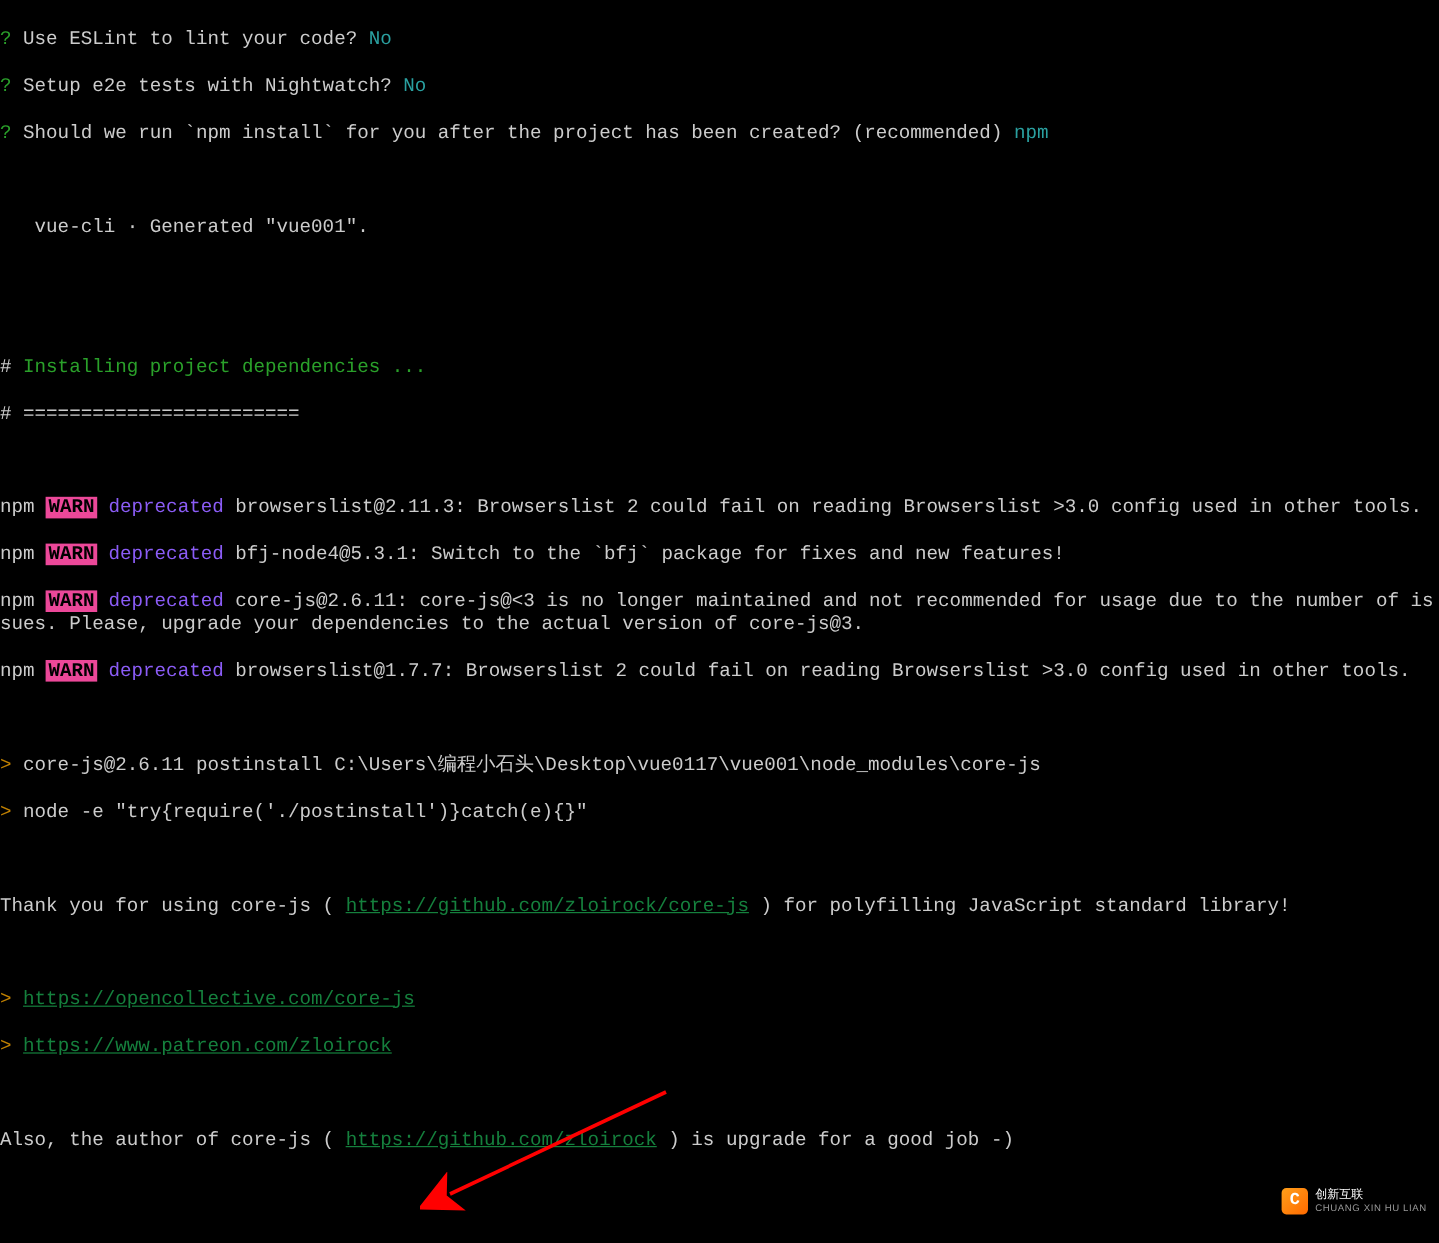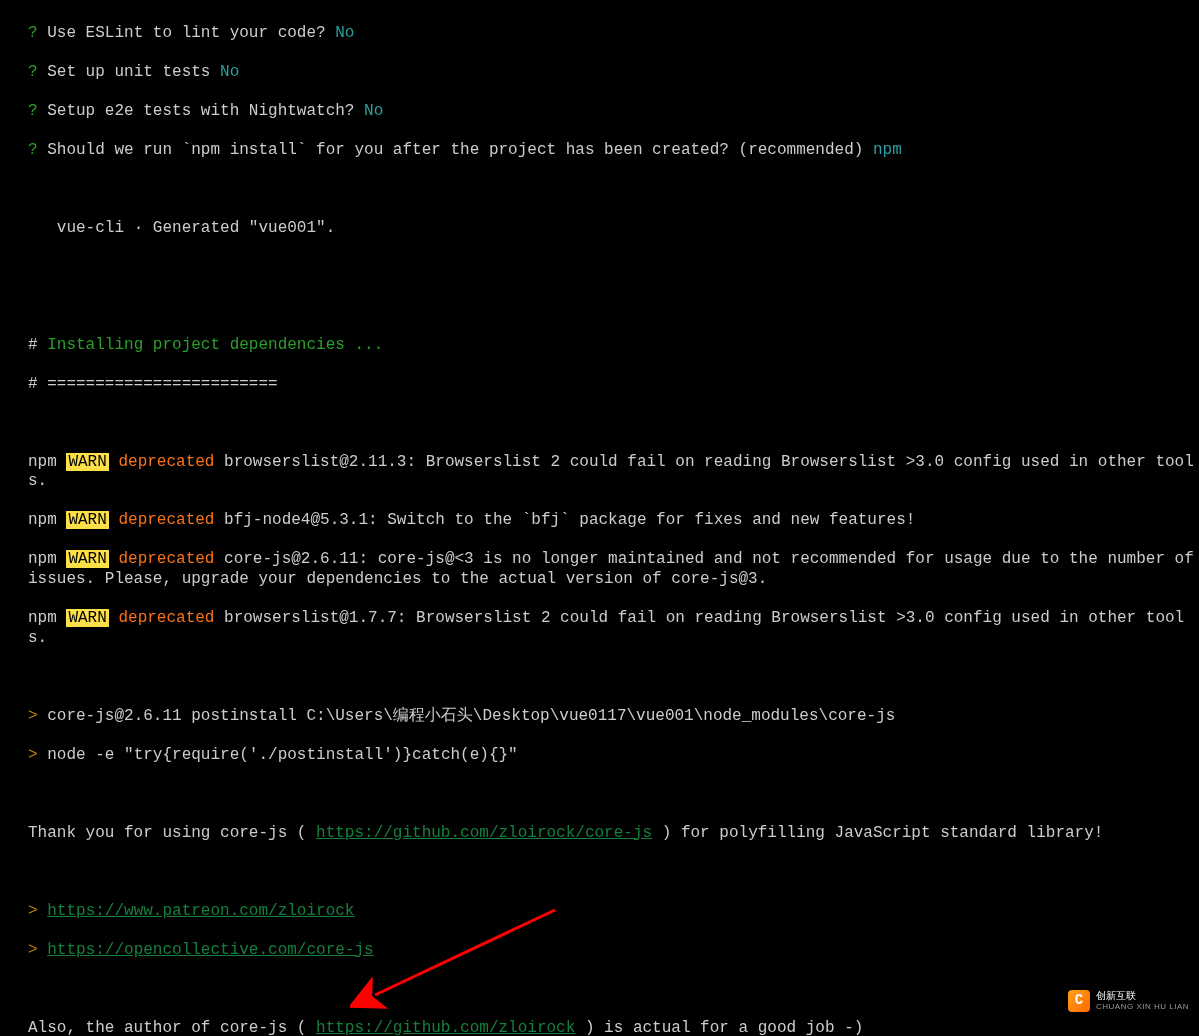--- a/index.html
+++ b/index.html
@@ -11,26 +11,26 @@
     font-size: 16px;
     line-height: 1.22;
     width: 1199px;
     overflow: hidden;
   }
   .terminal {
     padding: 4px 0 0 0;
     white-space: pre-wrap;
     word-break: break-all;
   }
-  .line { display: block; padding-left: 28px; }
+  .line { display: block; }
   .q { color: #2aa02a; }      
   .white { color: #cccccc; }
   .cyan { color: #2aa0a0; }
-  .warn { background: #fde047; color: #000; padding: 0 2px; font-weight: normal;}
-  .deprecated { color: #f97316; }
+  .warn { background: #ec4899; color: #000; padding: 0 2px; font-weight: bold;}
+  .deprecated { color: #8b5cf6; }
   .orange-gt { color: #c08000; }
   .cyan-link { color: #15803d; text-decoration: underline; }
   .green-text { color: #2aa02a; text-align: center; }
   .watermark {
     position: absolute;
     right: 0;
     bottom: 20px;
     background: #000;
     padding: 4px 10px 4px 6px;
     display: flex;
@@ -51,44 +51,43 @@
     left: 350px;
     top: 900px;
     pointer-events: none;
   }
 </style>
 </head>
 <body>
 
 <div class="terminal">
 <span class="line"><span class="q">?</span><span class="white"> Use ESLint to lint your code? </span><span class="cyan">No</span></span>
-<span class="line"><span class="q">?</span><span class="white"> Set up unit tests </span><span class="cyan">No</span></span>
 <span class="line"><span class="q">?</span><span class="white"> Setup e2e tests with Nightwatch? </span><span class="cyan">No</span></span>
 <span class="line"><span class="q">?</span><span class="white"> Should we run `npm install` for you after the project has been created? (recommended) </span><span class="cyan">npm</span></span>
 <span class="line">&nbsp;</span>
 <span class="line white">   vue-cli · Generated "vue001".</span>
 <span class="line">&nbsp;</span>
 <span class="line">&nbsp;</span>
 <span class="line"><span class="white">#</span><span class="green-text"> Installing project dependencies ...</span></span>
 <span class="line white"># ========================</span>
 <span class="line">&nbsp;</span>
 <span class="line"><span class="white">npm </span><span class="warn">WARN</span><span> </span><span class="deprecated">deprecated</span><span class="white"> browserslist@2.11.3: Browserslist 2 could fail on reading Browserslist &gt;3.0 config used in other tools.</span></span>
 <span class="line"><span class="white">npm </span><span class="warn">WARN</span><span> </span><span class="deprecated">deprecated</span><span class="white"> bfj-node4@5.3.1: Switch to the `bfj` package for fixes and new features!</span></span>
 <span class="line"><span class="white">npm </span><span class="warn">WARN</span><span> </span><span class="deprecated">deprecated</span><span class="white"> core-js@2.6.11: core-js@&lt;3 is no longer maintained and not recommended for usage due to the number of issues. Please, upgrade your dependencies to the actual version of core-js@3.</span></span>
 <span class="line"><span class="white">npm </span><span class="warn">WARN</span><span> </span><span class="deprecated">deprecated</span><span class="white"> browserslist@1.7.7: Browserslist 2 could fail on reading Browserslist &gt;3.0 config used in other tools.</span></span>
 <span class="line">&nbsp;</span>
 <span class="line"><span class="orange-gt">&gt;</span><span class="white"> core-js@2.6.11 postinstall C:\Users\编程小石头\Desktop\vue0117\vue001\node_modules\core-js</span></span>
 <span class="line"><span class="orange-gt">&gt;</span><span class="white"> node -e "try{require('./postinstall')}catch(e){}"</span></span>
 <span class="line">&nbsp;</span>
 <span class="line"><span class="white">Thank you for using core-js ( </span><span class="cyan-link">https://github.com/zloirock/core-js</span><span class="white"> ) for polyfilling JavaScript standard library!</span></span>
 <span class="line">&nbsp;</span>
+<span class="line"><span class="orange-gt">&gt;</span><span> </span><span class="cyan-link">https://opencollective.com/core-js</span></span>
 <span class="line"><span class="orange-gt">&gt;</span><span> </span><span class="cyan-link">https://www.patreon.com/zloirock</span></span>
-<span class="line"><span class="orange-gt">&gt;</span><span> </span><span class="cyan-link">https://opencollective.com/core-js</span></span>
 <span class="line">&nbsp;</span>
-<span class="line"><span class="white">Also, the author of core-js ( </span><span class="cyan-link">https://github.com/zloirock</span><span class="white"> ) is actual for a good job -)</span></span>
+<span class="line"><span class="white">Also, the author of core-js ( </span><span class="cyan-link">https://github.com/zloirock</span><span class="white"> ) is upgrade for a good job -)</span></span>
 
 
 
 
 
 
 
 
 
 

